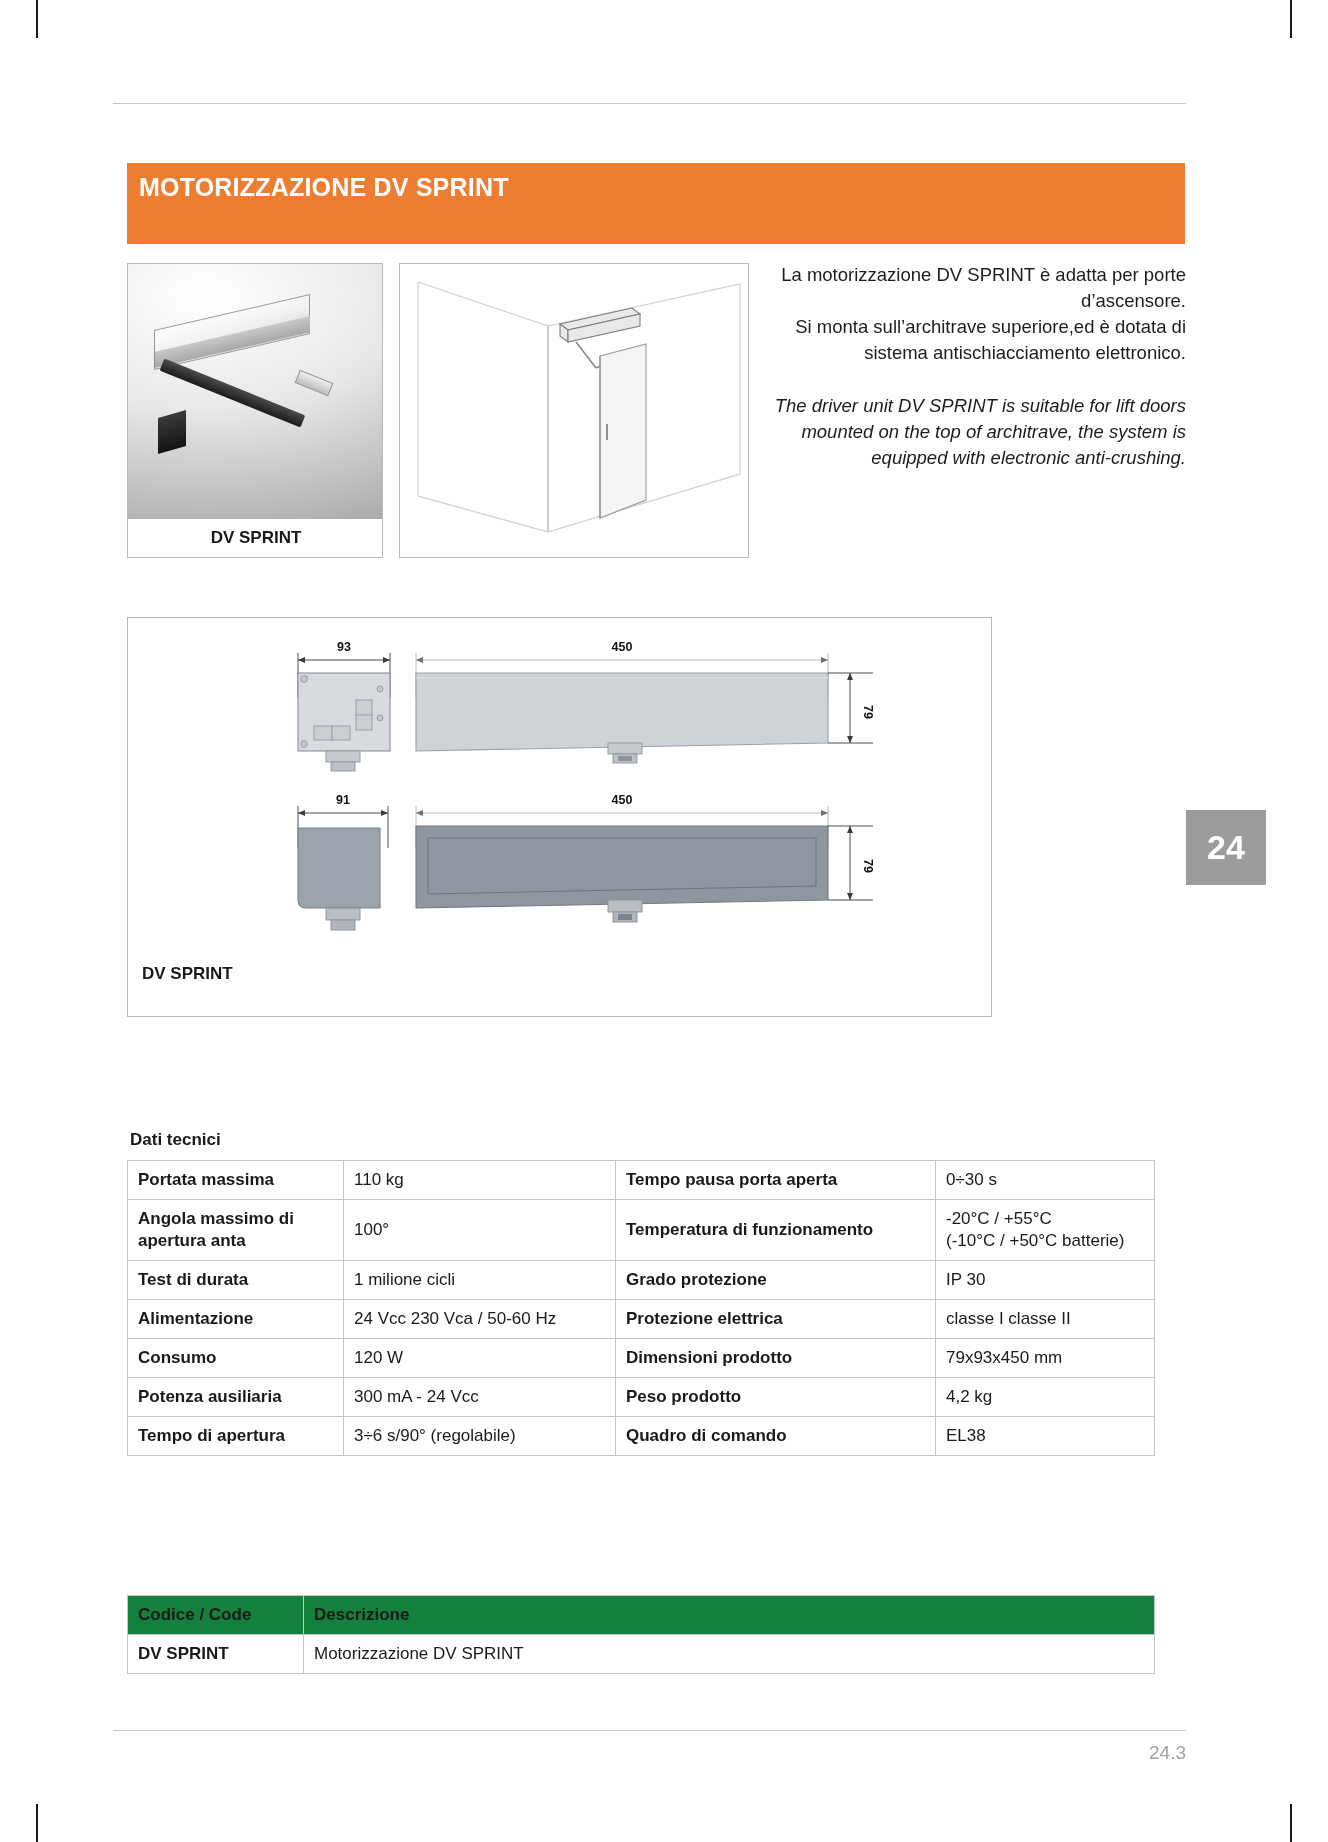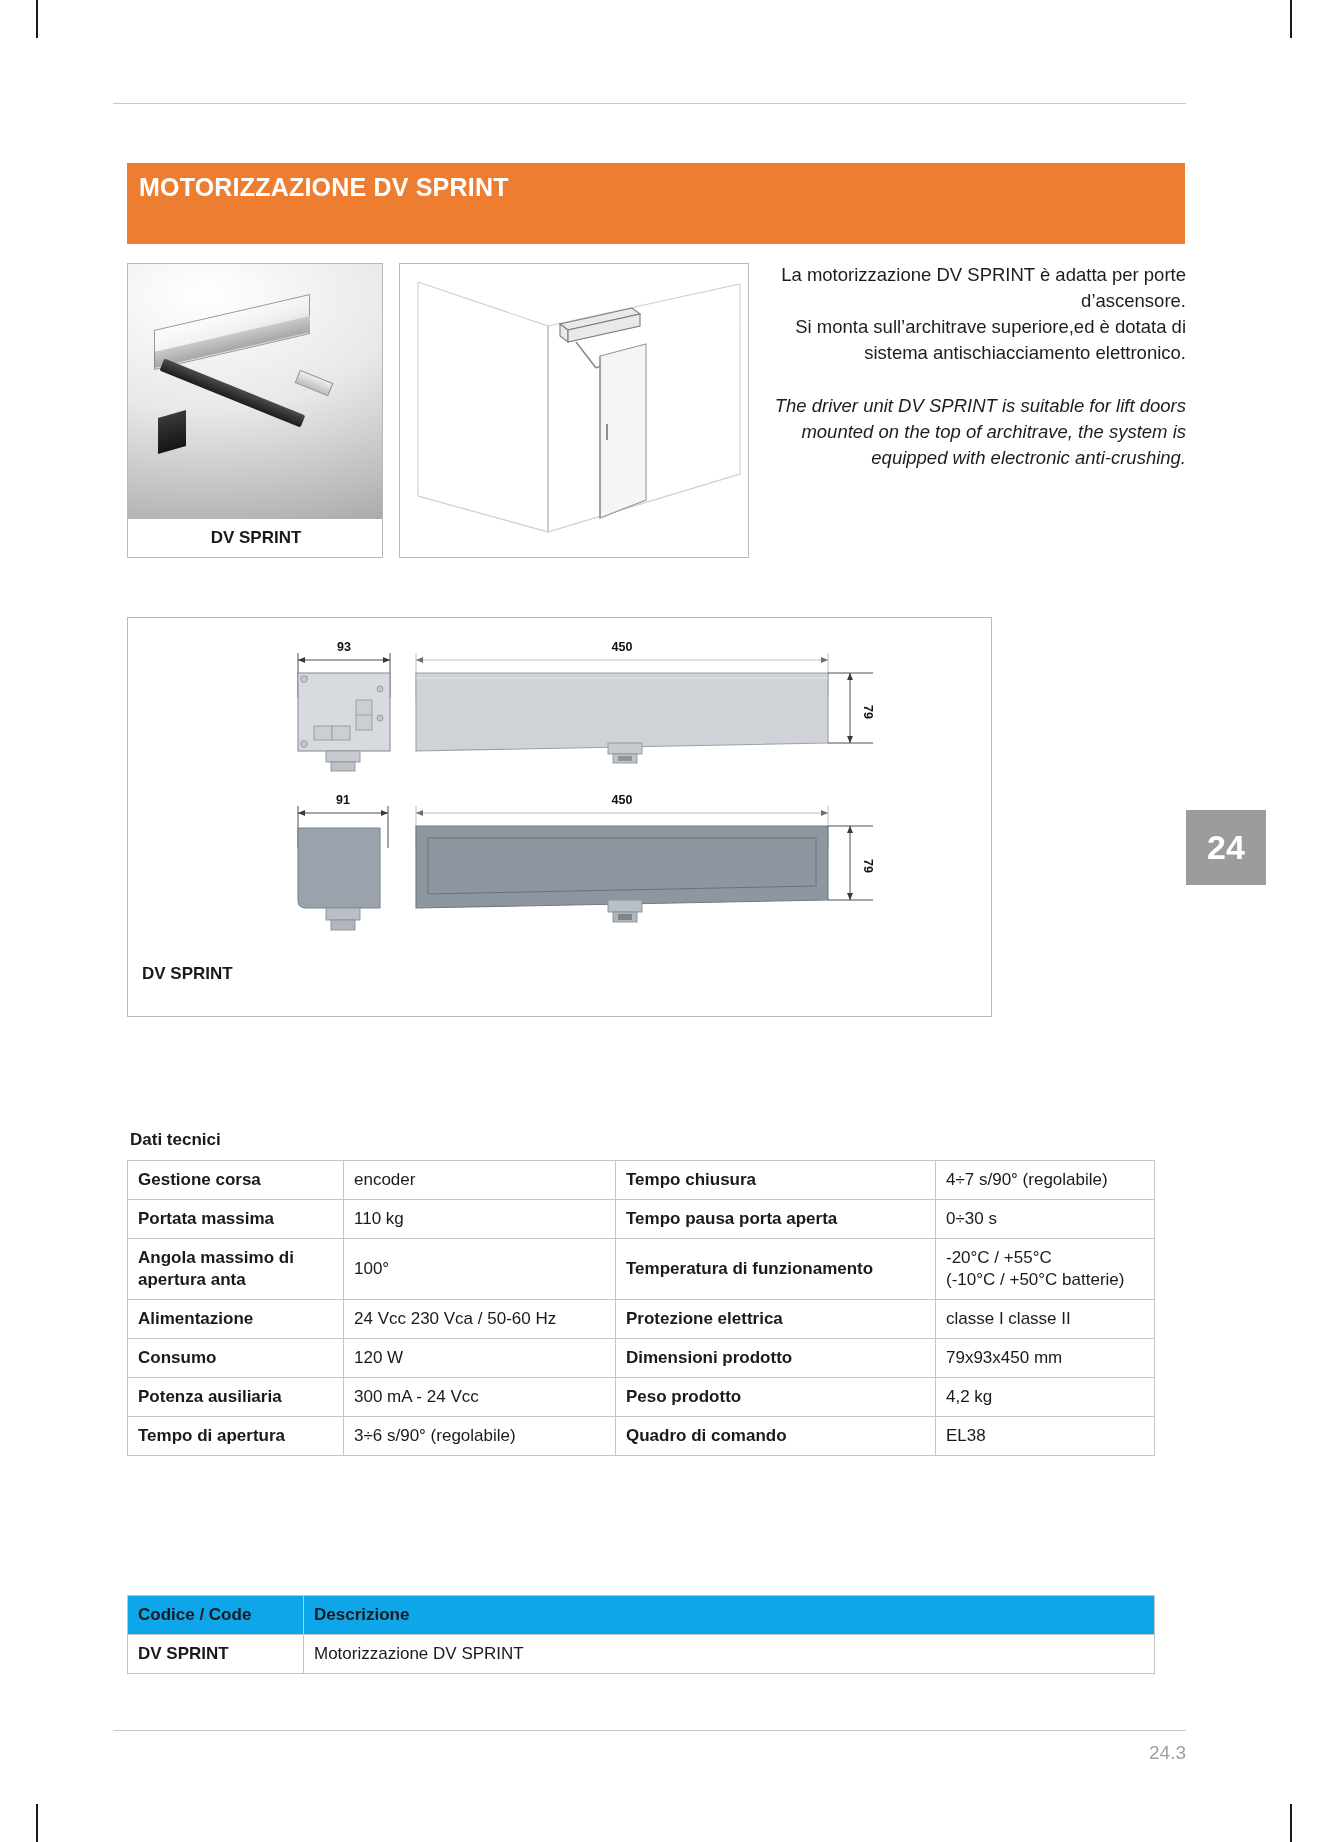--- a/index.html
+++ b/index.html
@@ -155,21 +155,21 @@
   
   .ct {
     position: absolute; left: 127px; top: 1595px; width: 1027px;
     border-collapse: collapse; table-layout: fixed;
     font-size: 17px; color: #1a1a1a;
   }
   .ct td, .ct th {
     border: 1px solid #c5c5c5; padding: 9px 10px; text-align: left;
     vertical-align: middle;
   }
-  .ct thead td { background: #0ea5e9; font-weight: bold; }
+  .ct thead td { background: #15803d; font-weight: bold; }
   .ct col.d1 { width: 176px; }
   .ct col.d2 { width: 851px; }
   .ct td.code { font-weight: bold; }
 
   
   .footer-num {
     position: absolute; left: 1098px; top: 1742px; width: 88px;
     text-align: right; font-size: 19px; color: #a0a0a0;
   }
 
@@ -344,37 +344,37 @@
 
   <table class="tt">
     <colgroup>
         <col class="c1">
         <col class="c2">
         <col class="c3">
         <col class="c4">
       </colgroup>
     <tbody>
       <tr>
-        <td class="k">Gestione corsa</td>
-        <td>encoder</td>
-        <td class="k">Tempo chiusura</td>
-        <td>4÷7 s/90° (regolabile)</td>
-      </tr>
-      <tr>
         <td class="k">Portata massima</td>
         <td>110 kg</td>
         <td class="k">Tempo pausa porta aperta</td>
         <td>0÷30 s</td>
       </tr>
       <tr>
         <td class="k" style="line-height:22px">Angola massimo di apertura anta</td>
         <td>100°</td>
         <td class="k">Temperatura di funzionamento</td>
         <td style="white-space:pre-line">-20°C / +55°C
 (-10°C / +50°C batterie)</td>
+      </tr>
+      <tr>
+        <td class="k">Test di durata</td>
+        <td>1 milione cicli</td>
+        <td class="k">Grado protezione</td>
+        <td>IP 30</td>
       </tr>
       <tr>
         <td class="k">Alimentazione</td>
         <td>24 Vcc  230 Vca / 50-60 Hz</td>
         <td class="k">Protezione elettrica</td>
         <td>classe I   classe II</td>
       </tr>
       <tr>
         <td class="k">Consumo</td>
         <td>120 W</td>

